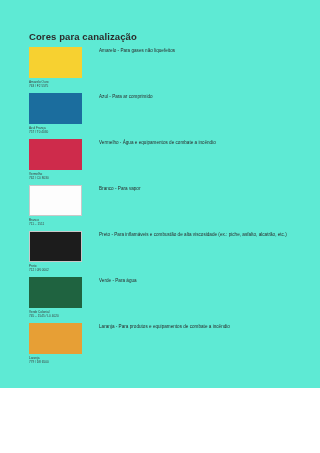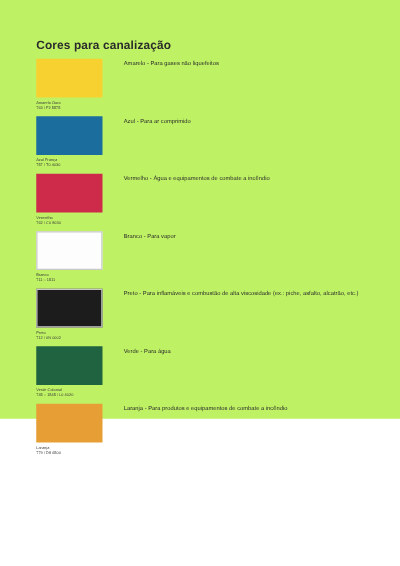--- a/index.html
+++ b/index.html
@@ -12,22 +12,22 @@
     height: 453px;
     background: #ffffff;
     font-family: "Liberation Sans", sans-serif;
     color: #231f20;
     overflow: hidden;
   }
 
   .page {
     position: relative;
     width: 320px;
-    height: 335px;
-    background: #bef264;
+    height: 388px;
+    background: #5eead4;
     box-sizing: border-box;
   }
 
   .page-title {
     position: absolute;
     left: 29px;
     top: 25px;
     font-size: 9.5px;
     line-height: 12px;
     letter-spacing: 0.1px;

